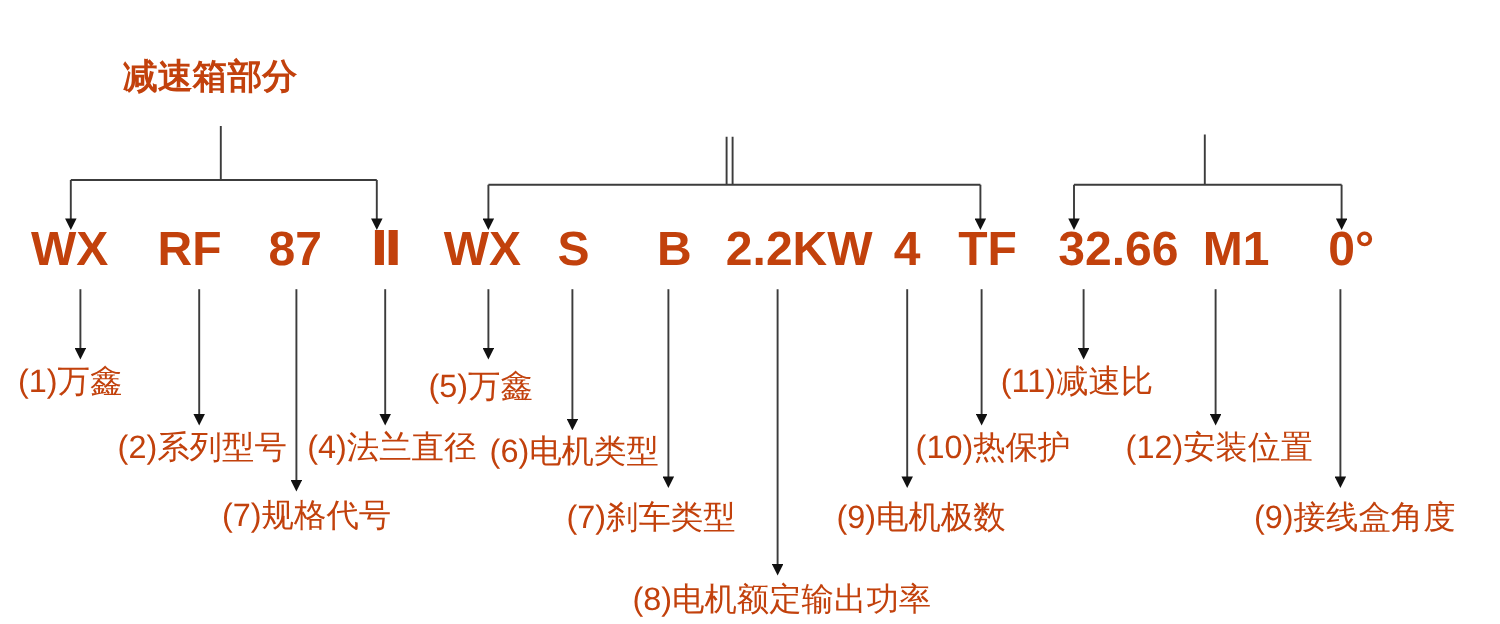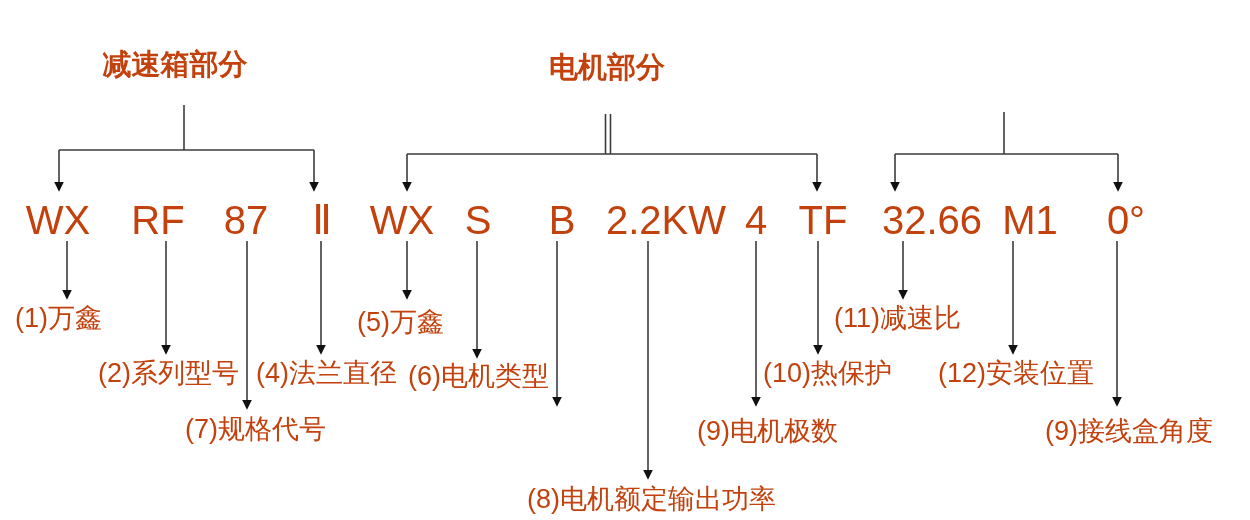--- a/index.html
+++ b/index.html
@@ -15,22 +15,22 @@
   #connectors{position:absolute;left:0;top:0;}
   .header{
     position:absolute;
     transform:translateX(-50%);
     font-size:29px;font-weight:700;
     line-height:1;white-space:nowrap;
   }
   .token{
     position:absolute;
     transform:translateX(-50%);
-    top:183px;
-    font-size:40px;font-weight:400;
+    top:171px;
+    font-size:40px;font-weight:700;
     line-height:1;white-space:nowrap;
   }
   .note{
     position:absolute;
     font-size:27px;font-weight:400;
     line-height:1.05;white-space:nowrap;
   }
 </style>
 </head>
 <body>
@@ -73,21 +73,20 @@
       <line x1="648" y1="224" x2="648" y2="454" marker-end="url(#ah)"></line>
       <line x1="756" y1="224" x2="756" y2="381" marker-end="url(#ah)"></line>
       <line x1="818" y1="224" x2="818" y2="329" marker-end="url(#ah)"></line>
       <line x1="903" y1="224" x2="903" y2="274" marker-end="url(#ah)"></line>
       <line x1="1013" y1="224" x2="1013" y2="329" marker-end="url(#ah)"></line>
       <line x1="1117" y1="224" x2="1117" y2="381" marker-end="url(#ah)"></line>
     </g>
   </svg>
 
   <div class="header" style="left:175px;top:33px">减速箱部分</div>
-  <div class="header" style="left:607px;top:36px">电机部分</div>
 
   <div class="token" style="left:58px">WX</div>
   <div class="token" style="left:158px">RF</div>
   <div class="token" style="left:246px">87</div>
   <div class="token" style="left:322px">Ⅱ</div>
   <div class="token" style="left:402px">WX</div>
   <div class="token" style="left:478px">S</div>
   <div class="token" style="left:562px">B</div>
   <div class="token" style="left:666px">2.2KW</div>
   <div class="token" style="left:756px">4</div>
@@ -95,20 +94,21 @@
   <div class="token" style="left:932px">32.66</div>
   <div class="token" style="left:1030px">M1</div>
   <div class="token" style="left:1126px">0°</div>
 
   <div class="note" style="left:15px;top:287px">(1)万鑫</div>
   <div class="note" style="left:98px;top:342px">(2)系列型号</div>
   <div class="note" style="left:185px;top:398px">(7)规格代号</div>
   <div class="note" style="left:256px;top:342px">(4)法兰直径</div>
   <div class="note" style="left:357px;top:291px">(5)万鑫</div>
   <div class="note" style="left:408px;top:345px">(6)电机类型</div>
+  <div class="note" style="left:472px;top:400px">(7)刹车类型</div>
   <div class="note" style="left:527px;top:468px">(8)电机额定输出功率</div>
   <div class="note" style="left:697px;top:400px">(9)电机极数</div>
   <div class="note" style="left:763px;top:342px">(10)热保护</div>
   <div class="note" style="left:834px;top:287px">(11)减速比</div>
   <div class="note" style="left:938px;top:342px">(12)安装位置</div>
   <div class="note" style="left:1045px;top:400px">(9)接线盒角度</div>
 
 </div>
 
 </body></html>

